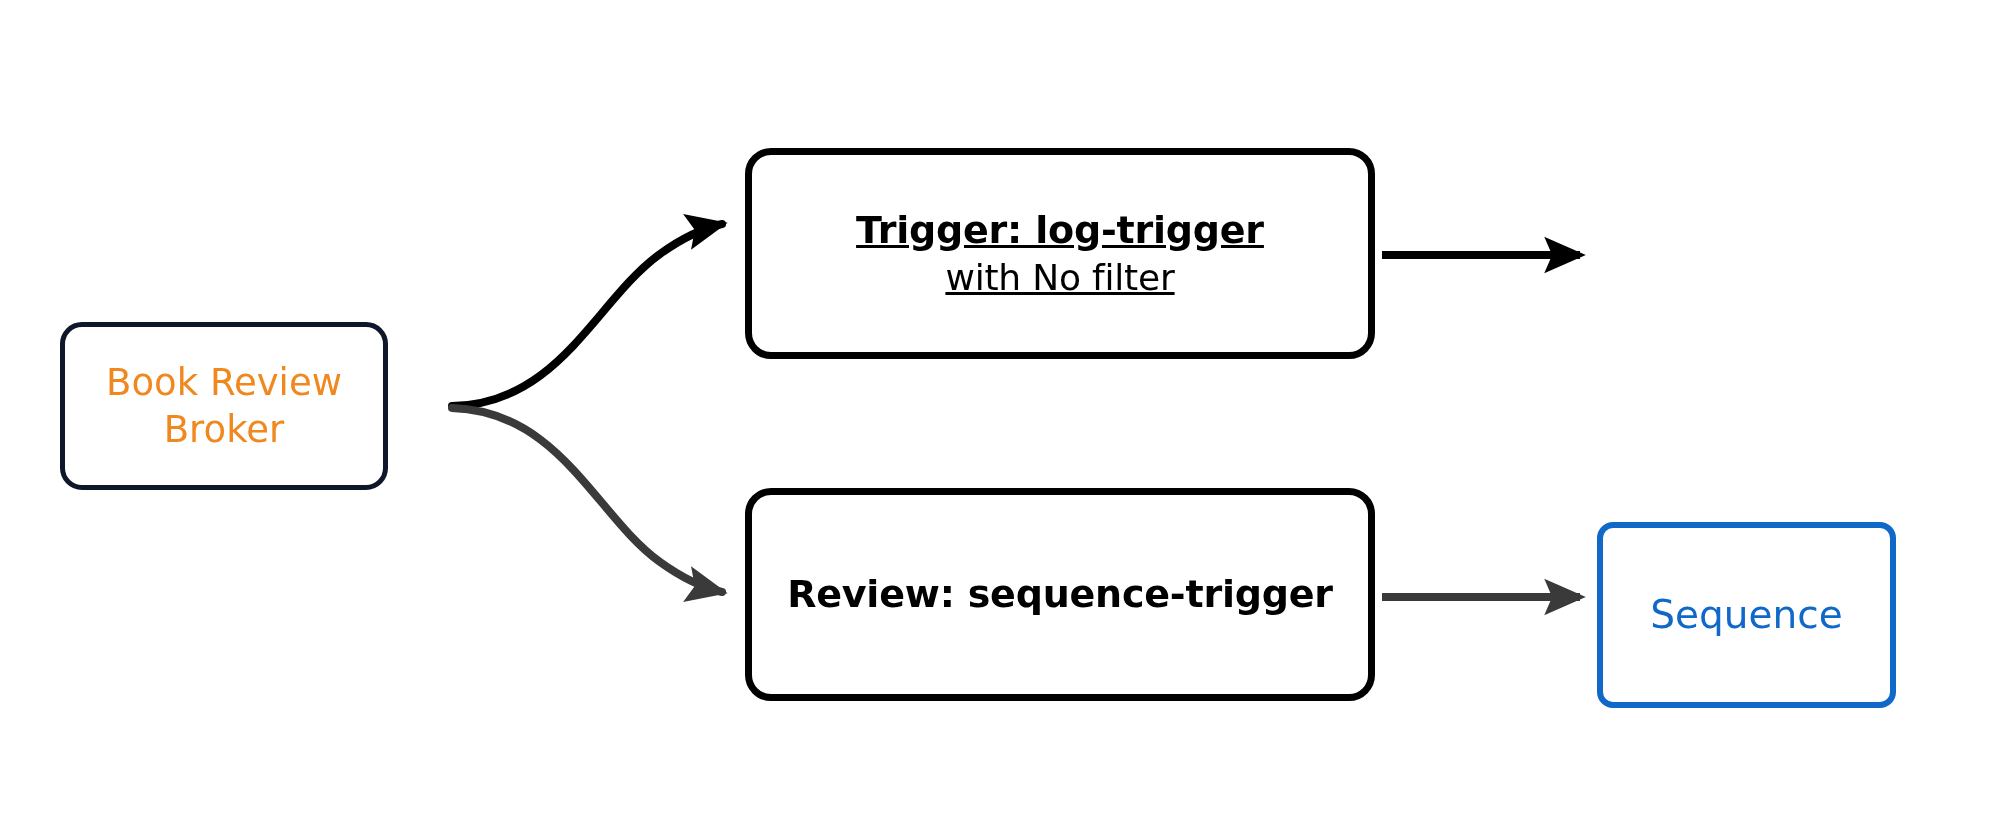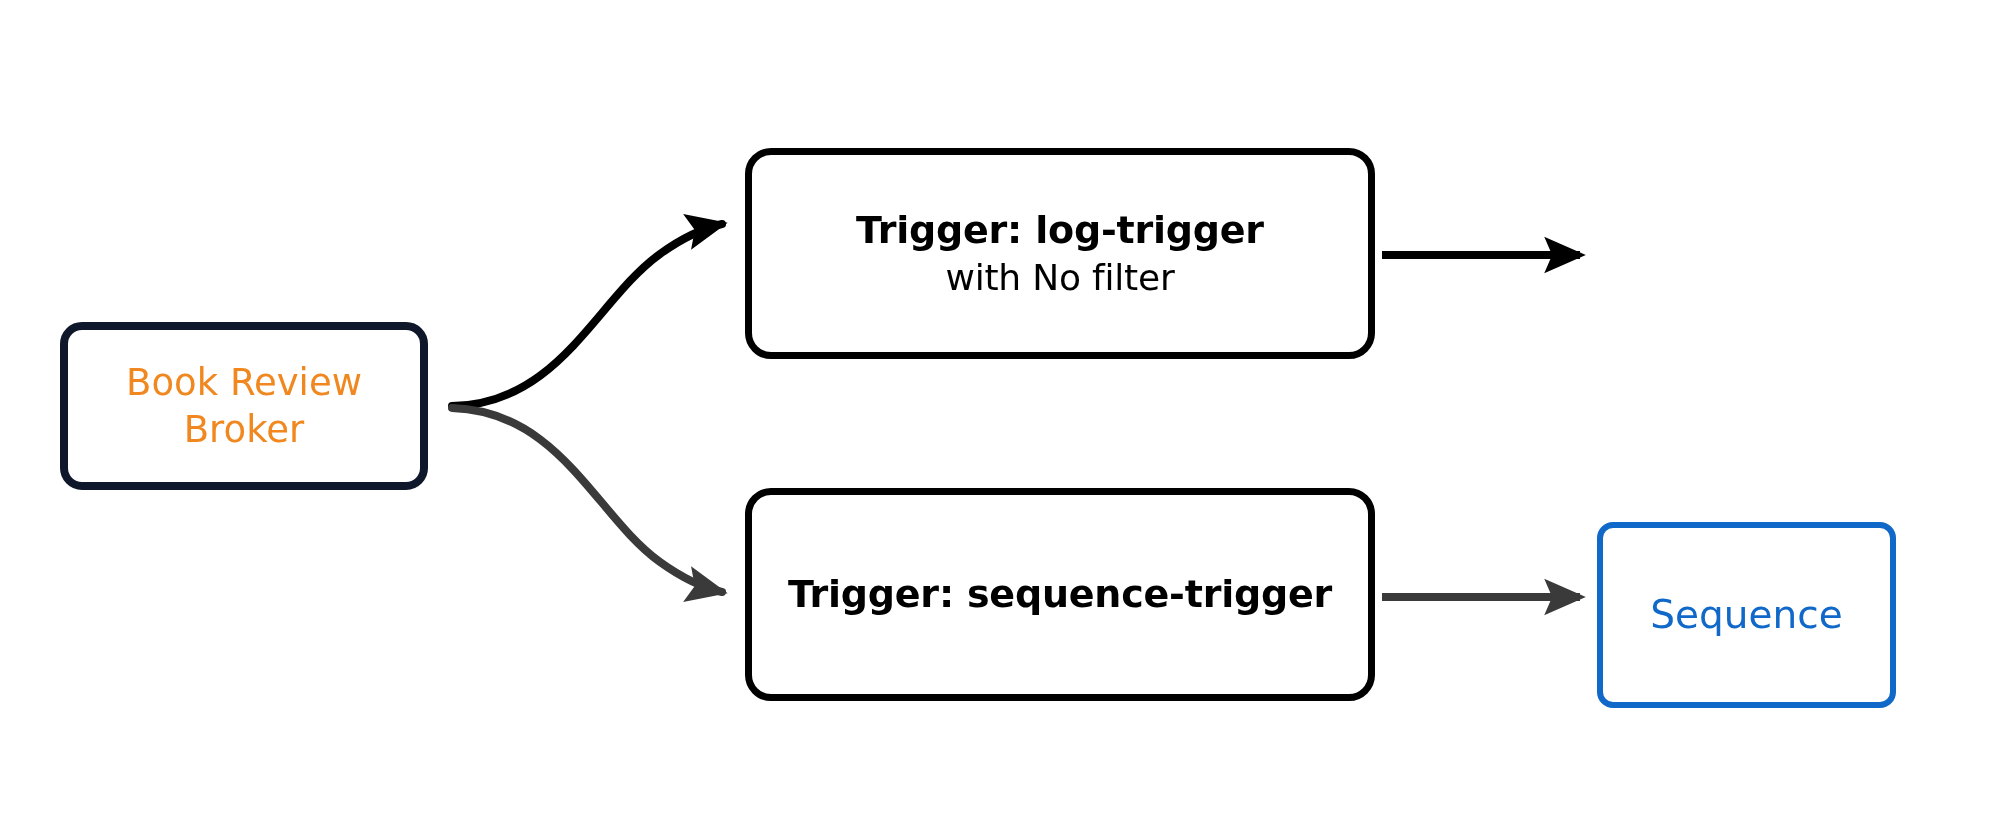--- a/index.html
+++ b/index.html
@@ -31,37 +31,38 @@
     flex-direction: column;
     align-items: center;
     justify-content: center;
     background: #ffffff;
     text-align: center;
     line-height: 1.28;
   }
   .node-broker {
     left: 60px;
     top: 322px;
-    width: 368px;
+    width: 328px;
     height: 168px;
-    border: 8px solid #0f172a;
+    border: 5px solid #0f172a;
     border-radius: 22px;
     color: #f0881f;
     font-size: 37px;
   }
   .node-trigger {
     left: 745px;
     width: 630px;
     border: 7px solid #000000;
     border-radius: 26px;
     color: #000000;
   }
   .node-trigger-log {
     top: 148px;
     height: 211px;
+    text-decoration: underline;
   }
   .node-trigger-sequence {
     top: 488px;
     height: 213px;
   }
   .node-trigger .line1 {
     font-weight: bold;
     font-size: 38px;
     letter-spacing: -0.2px;
   }
@@ -115,21 +116,21 @@
     <span>Book Review</span>
     <span>Broker</span>
   </div>
 
   <div class="node node-trigger node-trigger-log">
     <span class="line1">Trigger: log-trigger</span>
     <span class="line2">with No filter</span>
   </div>
 
   <div class="node node-trigger node-trigger-sequence">
-    <span class="line1">Trigger: sequence-trigger</span>
+    <span class="line1">Review: sequence-trigger</span>
   </div>
 
 
   <div class="node node-sink node-sink-sequence">
     <span>Sequence</span>
   </div>
 
 </div>
 
 </body></html>

